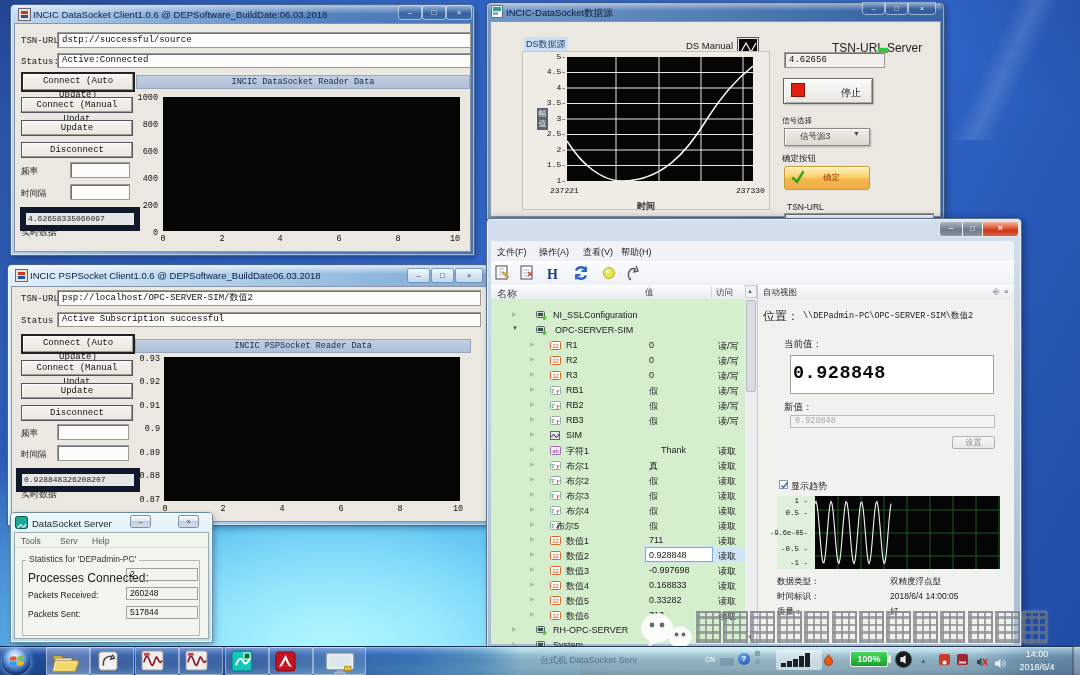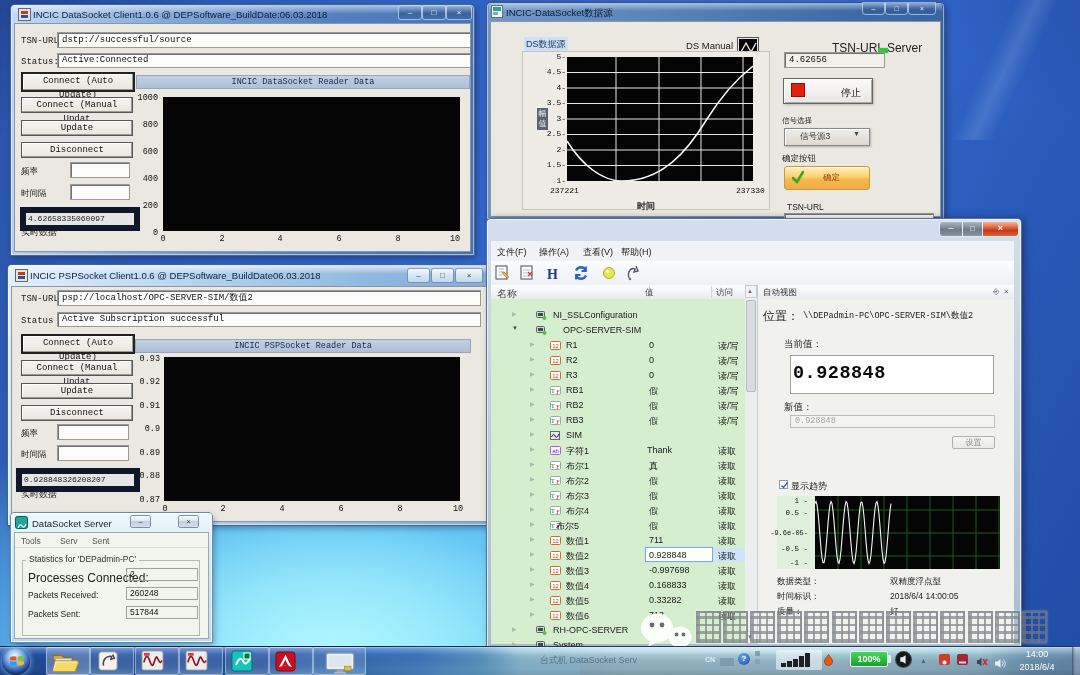--- a/index.html
+++ b/index.html
@@ -277,21 +277,21 @@
     <span class="tar" style="left:21px;color:#3a4a42">▼</span>
     <span style="left:45px;top:0px">
       <span class="tico">
         <svg width="11" height="11" viewBox="0 0 11 11">
           <rect x="0.5" y="1.5" width="8" height="6" rx="1" fill="#cfd8cf" stroke="#55675a"></rect>
           <rect x="2" y="3" width="5" height="3" fill="#3a4a5a"></rect>
           <circle cx="8.5" cy="8" r="2" fill="#57c239"></circle>
         </svg>
       </span>
     </span>
-    <span class="tnm" style="left:72px">OPC-SERVER-SIM</span>
+    <span class="tnm" style="left:64px">OPC-SERVER-SIM</span>
   </div>
 <div class="trow" style="top:339px">
     <span class="tar" style="left:39px;color:#a8b8ae">▶</span>
     <span style="left:59px;top:0px">
       <span class="tico">
         <svg width="11" height="11" viewBox="0 0 11 11">
           <rect x="0.5" y="1.5" width="10" height="8" rx="1" fill="#fff" stroke="#d06a28"></rect>
           <text x="5.5" y="8" font-size="6" fill="#d04818" text-anchor="middle" font-family="Liberation Sans">12</text>
         </svg>
       </span>
@@ -389,21 +389,21 @@
     <span class="tar" style="left:39px;color:#a8b8ae">▶</span>
     <span style="left:59px;top:0px">
       <span class="tico">
         <svg width="11" height="11" viewBox="0 0 11 11">
           <rect x="0.5" y="1.5" width="10" height="8" rx="1" fill="#f6eef8" stroke="#a868b8"></rect>
           <text x="5.5" y="8" font-size="6" fill="#8838a8" text-anchor="middle" font-family="Liberation Sans">ab</text>
         </svg>
       </span>
     </span>
     <span class="tnm" style="left:75px">字符1</span>
-    <span class="tnm" style="left:156px">Thank</span>
+    <span class="tnm" style="left:170px">Thank</span>
     <span class="tnm" style="left:227px">读取</span>
   </div>
 <div class="trow" style="top:459px">
     <span class="tar" style="left:39px;color:#a8b8ae">▶</span>
     <span style="left:59px;top:0px">
       <span class="tico">
         <svg width="11" height="11" viewBox="0 0 11 11">
           <rect x="0.5" y="1.5" width="10" height="8" rx="1" fill="#fff" stroke="#9aa"></rect>
           <text x="3" y="8" font-size="7" fill="#1a8a2a" text-anchor="middle" font-family="Liberation Serif">T</text>
           <text x="8" y="8.5" font-size="6" fill="#c03038" text-anchor="middle" font-family="Liberation Serif">F</text>
@@ -643,21 +643,21 @@
 <div class="abs" style="left:16px;top:517px;width:11px;height:11px;border-radius:2px;background:#1fa89a;box-shadow:0 0 0 1px #0c5a52">
  <svg width="11" height="11" viewBox="0 0 11 11">
       <path d="M2 8 Q4 3 6 6 T10 4" stroke="#fff" stroke-width="1.2" fill="none"></path>
     </svg></div>
 <div class="wtitle" style="left:32px;top:518px;color:#16202a;font-size:9.5px">DataSocket Server</div>
 <div class="cap" style="left:131px;top:516px;width:19px;height:11px;line-height:11px;font-size:7px">–</div>
 <div class="cap" style="left:179px;top:516px;width:19px;height:11px;line-height:11px;font-size:7px">×</div>
 <div class="abs" style="left:15px;top:533px;width:193px;height:105px;background:#f2f4ee;box-shadow:0 0 0 1px #9aa8b0"></div>
 <div class="lbl" style="left:21px;top:536px;font-size:8.5px;color:#555">Tools</div>
 <div class="lbl" style="left:60px;top:536px;font-size:8.5px;color:#555">Serv</div>
-<div class="lbl" style="left:92px;top:536px;font-size:8.5px;color:#555">Sent</div>
+<div class="lbl" style="left:92px;top:536px;font-size:8.5px;color:#555">Help</div>
 <div class="abs" style="left:15px;top:547px;width:193px;height:1px;background:#d8dcd4"></div>
 <div class="abs" style="left:22px;top:560px;width:178px;height:76px;border:1px solid #b4bab0;box-sizing:border-box"></div>
 <div class="abs" style="left:26px;top:554px;font-size:8.5px;color:#333;background:#f2f4ee;padding:0 3px">Statistics for 'DEPadmin-PC'</div>
 <div class="lbl" style="left:28px;top:571px;font-size:12px;color:#222">Processes Connected:</div>
 <div class="abs" style="left:126px;top:568px;width:72px;height:13px;border:1px solid #9aa49c;box-sizing:border-box;font-size:8.5px;padding-left:3px;color:#111">2</div>
 <div class="lbl" style="left:28px;top:590px;font-size:8.5px;color:#222">Packets Received:</div>
 <div class="abs" style="left:126px;top:587px;width:72px;height:13px;border:1px solid #9aa49c;box-sizing:border-box;font-size:8.5px;padding-left:3px;color:#111">260248</div>
 <div class="lbl" style="left:28px;top:609px;font-size:8.5px;color:#222">Packets Sent:</div>
 <div class="abs" style="left:126px;top:606px;width:72px;height:13px;border:1px solid #9aa49c;box-sizing:border-box;font-size:8.5px;padding-left:3px;color:#111">517844</div>
 

